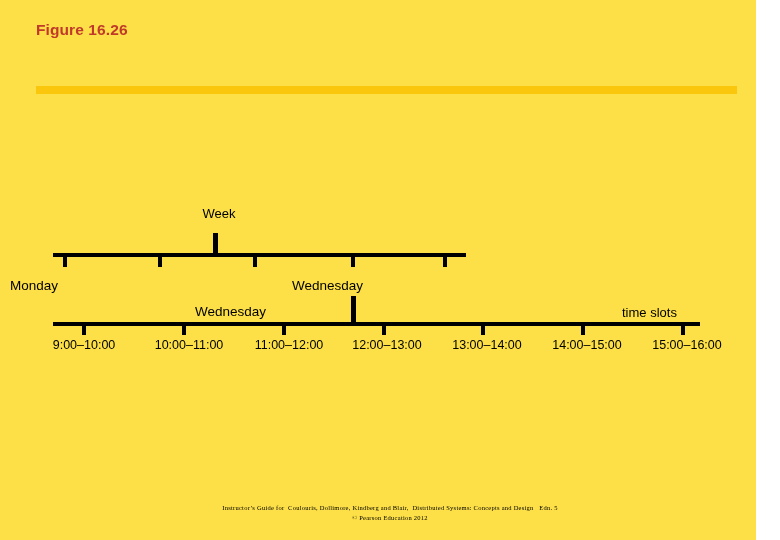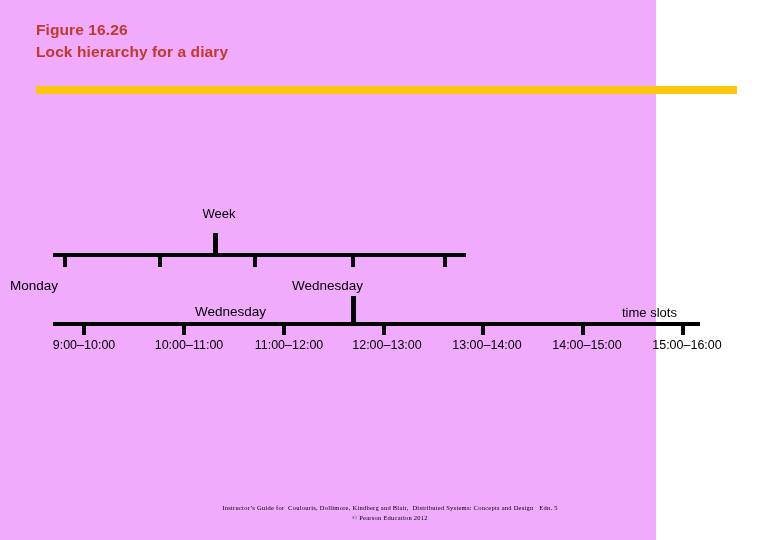--- a/index.html
+++ b/index.html
@@ -10,23 +10,23 @@
     width: 780px;
     height: 540px;
     background: #ffffff;
     font-family: "Liberation Sans", sans-serif;
     overflow: hidden;
     position: relative;
   }
   #slide {
     position: absolute;
     left: 0; top: 0;
-    width: 656px;
+    width: 756px;
     height: 540px;
-    background: #f0abfc;
+    background: #fde047;
   }
 
   
   .title-block {
     position: absolute;
     left: 36px;
     top: 19px;
     width: 700px;
   }
   .title-line {
@@ -125,21 +125,20 @@
     white-space: pre;
   }
 </style>
 </head>
 <body>
 
 <div id="slide">
 
   <div class="title-block">
     <div class="title-line">Figure 16.26</div>
-    <div class="title-line">Lock hierarchy for a diary</div>
   </div>
 
   <div class="accent-bar"></div>
 
   <div id="diagram">
       <div class="node-label" style="left: 189px; top: 206px; width: 60px; text-align: center;">Week</div>
       <div class="vstem" style="left: 213px; top: 233px; height: 22px;"></div>
       <div class="hline" style="left: 53px; top: 253px; width: 413px;"></div>
       <div class="vtick" style="left: 63px; top: 257px; height: 10px;"></div>
       <div class="day-label" style="left: 10px; top: 278px; width: 120px;">Monday</div>

